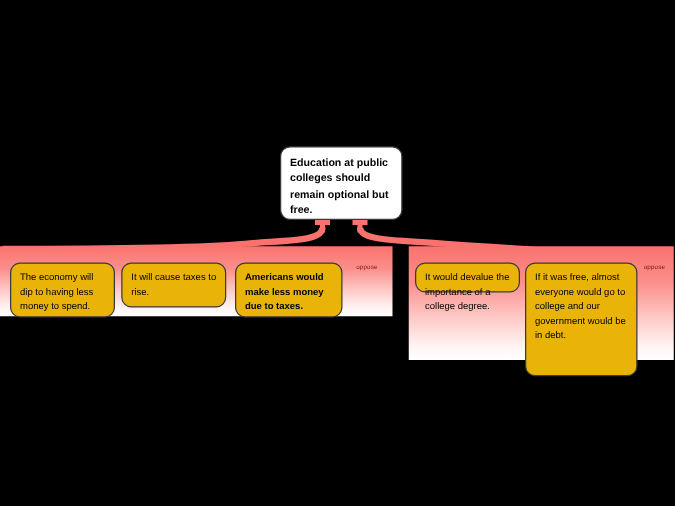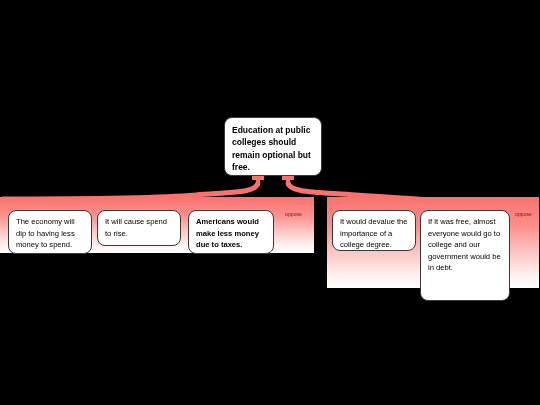--- a/index.html
+++ b/index.html
@@ -73,32 +73,32 @@
     color: #7a1512;
     white-space: nowrap;
   }
   #oppose-left  { left: 285px; top: 211px; }
   #oppose-right { left: 515px; top: 211px; }
 
   
   .reason-box {
     position: absolute;
     box-sizing: border-box;
-    background: #ffffff;
+    background: #eab308;
     border: 1px solid #3a3a3a;
     border-radius: 8px;
     color: #000000;
     font-size: 7.6px;
     line-height: 11.6px;
     padding: 5px 6px 4px 7px;
   }
   #reason-l1 { left: 8px;   top: 210px; width: 84px;  height: 44px; }
   #reason-l2 { left: 97px;  top: 210px; width: 84px;  height: 36px; }
   #reason-l3 { left: 188px; top: 210px; width: 86px;  height: 44px; font-weight: bold; }
-  #reason-r1 { left: 332px; top: 210px; width: 84px;  height: 41px; }
+  #reason-r1 { left: 332px; top: 210px; width: 84px;  height: 24px; }
   #reason-r2 { left: 420px; top: 210px; width: 90px;  height: 91px; }
 </style>
 </head>
 <body>
 
 <div id="canvas">
 
   <svg id="connectors" viewBox="0 0 540 405" width="540" height="405">
 
     <path d="M 258 182 C 258 193, 232 192, 196 195 C 150 199, 60 199, 2 199" fill="none" stroke="#f9726e" stroke-width="5" stroke-linecap="butt"></path>
@@ -111,19 +111,19 @@
 
   <div class="group-band" id="group-left"></div>
   <div class="group-band" id="group-right"></div>
 
   <div class="group-label" id="oppose-left">oppose</div>
   <div class="group-label" id="oppose-right">oppose</div>
 
   <div class="claim-box" id="main-claim">Education at public colleges should remain optional but free.</div>
 
   <div class="reason-box" id="reason-l1">The economy will dip to having less money to spend.</div>
-  <div class="reason-box" id="reason-l2">It will cause spend to rise.</div>
+  <div class="reason-box" id="reason-l2">It will cause taxes to rise.</div>
   <div class="reason-box" id="reason-l3">Americans would make less money due to taxes.</div>
 
   <div class="reason-box" id="reason-r1">It would devalue the importance of a college degree.</div>
   <div class="reason-box" id="reason-r2">If it was free, almost everyone would go to college and our government would be in debt.</div>
 
 </div>
 
 </body></html>

